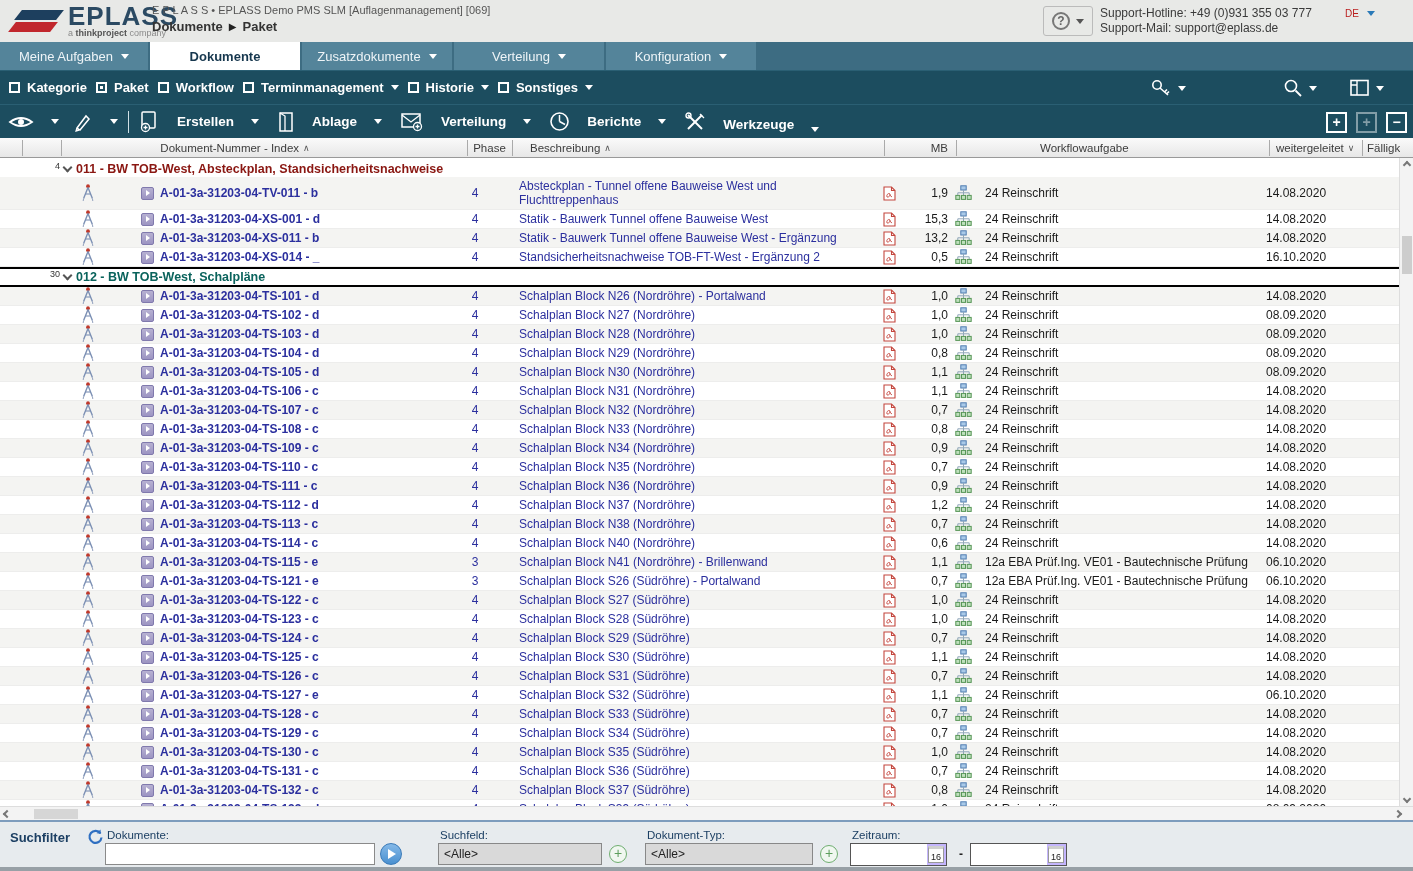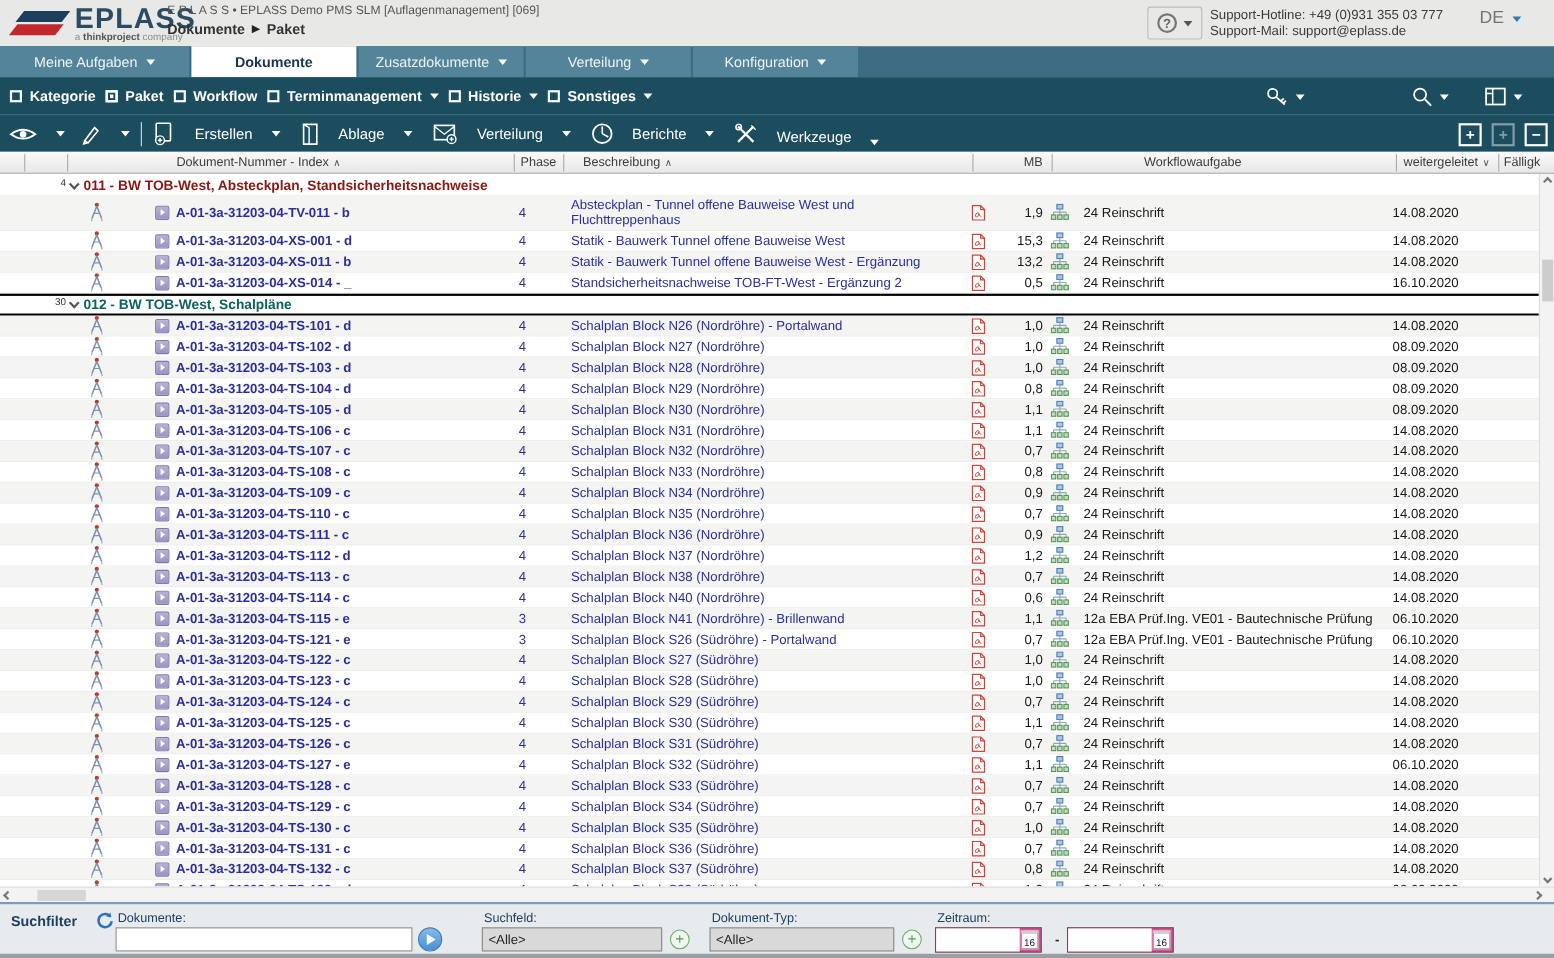--- a/index.html
+++ b/index.html
@@ -22,47 +22,47 @@
   .logo-tag b{color:#555;}
   .titleblock{position:absolute;left:152px;top:4px;}
   .app-title{font-size:11px;color:#555;text-align:center;}
   .breadcrumb{font-size:13px;font-weight:bold;color:#333;margin-top:3px;display:flex;align-items:center;gap:6px;}
   .breadcrumb .sep{font-size:10px;color:#222;}
   .helpbox{position:absolute;left:1043px;top:6px;width:50px;height:30px;border:1px solid #bbb;border-radius:3px;
            display:flex;align-items:center;justify-content:center;gap:6px;}
   .qcircle{width:18px;height:18px;border:2px solid #777;border-radius:50%;color:#666;font-weight:bold;
            font-size:12px;display:flex;align-items:center;justify-content:center;}
   .support{position:absolute;left:1100px;top:6px;font-size:12px;color:#3a3a3a;line-height:15px;}
-  .lang{position:absolute;left:1345px;top:8px;font-size:16px;color:#737373;display:flex;align-items:center;gap:8px;}
+  .lang{position:absolute;left:1345px;top:8px;font-size:10px;color:#b91c1c;display:flex;align-items:center;gap:8px;}
 
   
   .dd{width:0;height:0;border-left:4px solid transparent;border-right:4px solid transparent;border-top:5px solid #fff;display:inline-block;}
   .dd.dark{border-top-color:#555;}
   .dd.blue{border-top-color:#2a7ab8;}
 
   
   .nav{position:absolute;left:0;top:42px;width:1413px;height:28px;background:var(--teal-nav);display:flex;gap:2px;}
   .tab{width:150px;height:28px;background:var(--teal-tab);color:#eef4f7;font-size:13px;
        display:flex;align-items:center;justify-content:center;gap:8px;cursor:default;}
-  .tab:first-child{width:172px;}
+  .tab:first-child{width:148px;}
   .tab.active{background:#fff;color:#16374e;font-weight:bold;}
 
   
   .vfrow{position:absolute;left:0;top:70px;width:1413px;height:34px;background:var(--teal-dark);
          display:flex;align-items:center;color:#fff;border-top:1px solid #2a5f73;}
   .vf-item{display:flex;align-items:center;gap:7px;margin-left:9px;font-size:13px;font-weight:bold;}
   .vf-box{width:11px;height:11px;border:2px solid #fff;flex:none;}
   .vf-box.checked{background:#fff;box-shadow:inset 0 0 0 2px var(--teal-dark);}
   .vf-icons{position:absolute;top:0;height:34px;display:flex;align-items:center;gap:6px;}
   .ic svg{display:block;}
 
   
   .toolbar{position:absolute;left:0;top:104px;width:1413px;height:34px;background:var(--teal-dark);
            display:flex;align-items:center;color:#fff;border-top:1px solid #2a5f73;}
-  .tbgroup{display:flex;align-items:center;gap:17px;font-size:13.5px;font-weight:normal;}
+  .tbgroup{display:flex;align-items:center;gap:17px;font-size:13.5px;font-weight:bold;}
   .tbsep{width:1px;height:22px;background:#cfe0e6;margin:0 10px;}
   .pmwrap{position:absolute;right:6px;top:0;height:34px;display:flex;align-items:center;gap:9px;}
   .pm{width:21px;height:21px;border:2px solid #fff;color:#fff;font-weight:bold;font-size:14px;line-height:16px;
       text-align:center;}
   .pm.dim{opacity:.45;}
 
   
   .thead{position:absolute;left:0;top:138px;width:1413px;height:20px;
          background:linear-gradient(#fafafa,#e7e7e7);border-bottom:1px solid #999;font-size:11.5px;color:#3c3c3c;}
   .th{position:absolute;top:0;height:20px;display:flex;align-items:center;gap:4px;}
@@ -118,21 +118,21 @@
              display:flex;align-items:center;padding-left:5px;color:#222;}
   .refresh{position:absolute;left:87px;top:6px;}
   .playbtn{position:absolute;left:380px;top:21px;width:22px;height:22px;border-radius:50%;
            background:linear-gradient(#85b9e8,#4a90d0);border:1px solid #3a7ab8;
            display:flex;align-items:center;justify-content:center;}
   .play-tri{width:0;height:0;border-left:8px solid #fff;border-top:5px solid transparent;border-bottom:5px solid transparent;margin-left:2px;}
   .greenplus{position:absolute;top:23px;width:18px;height:18px;border-radius:50%;border:1.5px solid #6fae6f;
              color:#5d9e5d;background:#f0f7f0;font-size:14px;line-height:15px;text-align:center;}
   .cal16{position:absolute;right:2px;top:2px;width:16px;height:17px;border:1px solid #999;background:#fdfdfd;
          font-size:9px;text-align:center;line-height:16px;color:#222;border-top:3px solid #cfcfcf;}
-  .dateinp{position:absolute;top:21px;height:23px;border:1px solid #555;background:#ec4899;}
+  .dateinp{position:absolute;top:21px;height:23px;border:1px solid #555;background:#c4b5fd;}
   .zsep{position:absolute;top:25px;font-size:12px;color:#222;font-weight:bold;}
   .bottomedge{position:absolute;left:0;top:867px;width:1413px;height:4px;background:#98a0a6;}
 </style>
 </head>
 <body>
 
 <div class="app">
 
   <div class="topbar">
     <div class="logo">

